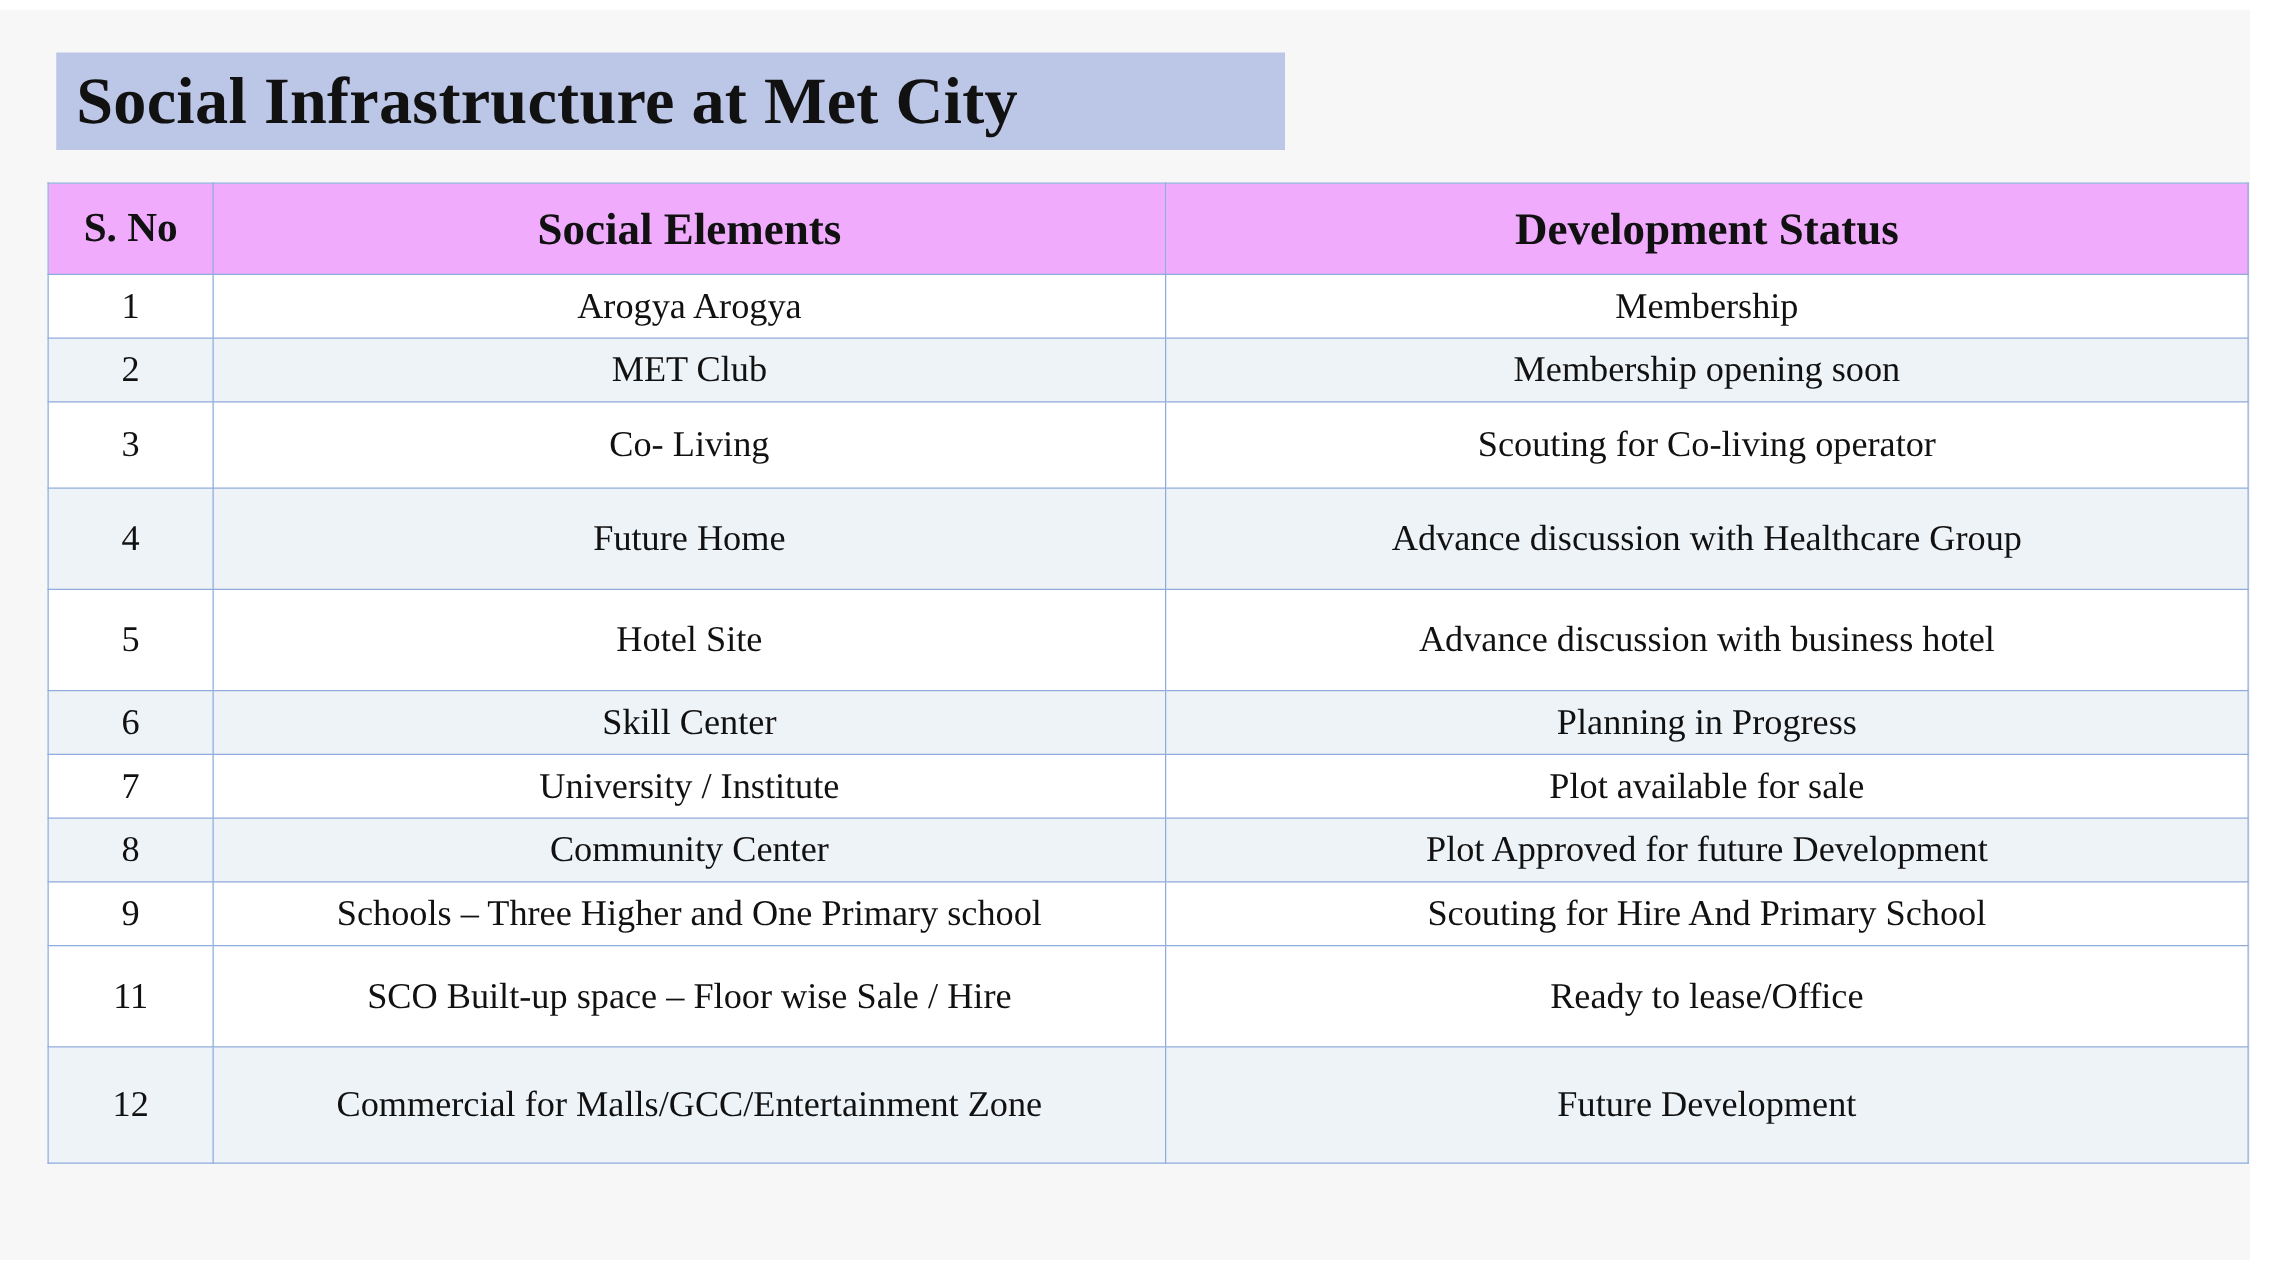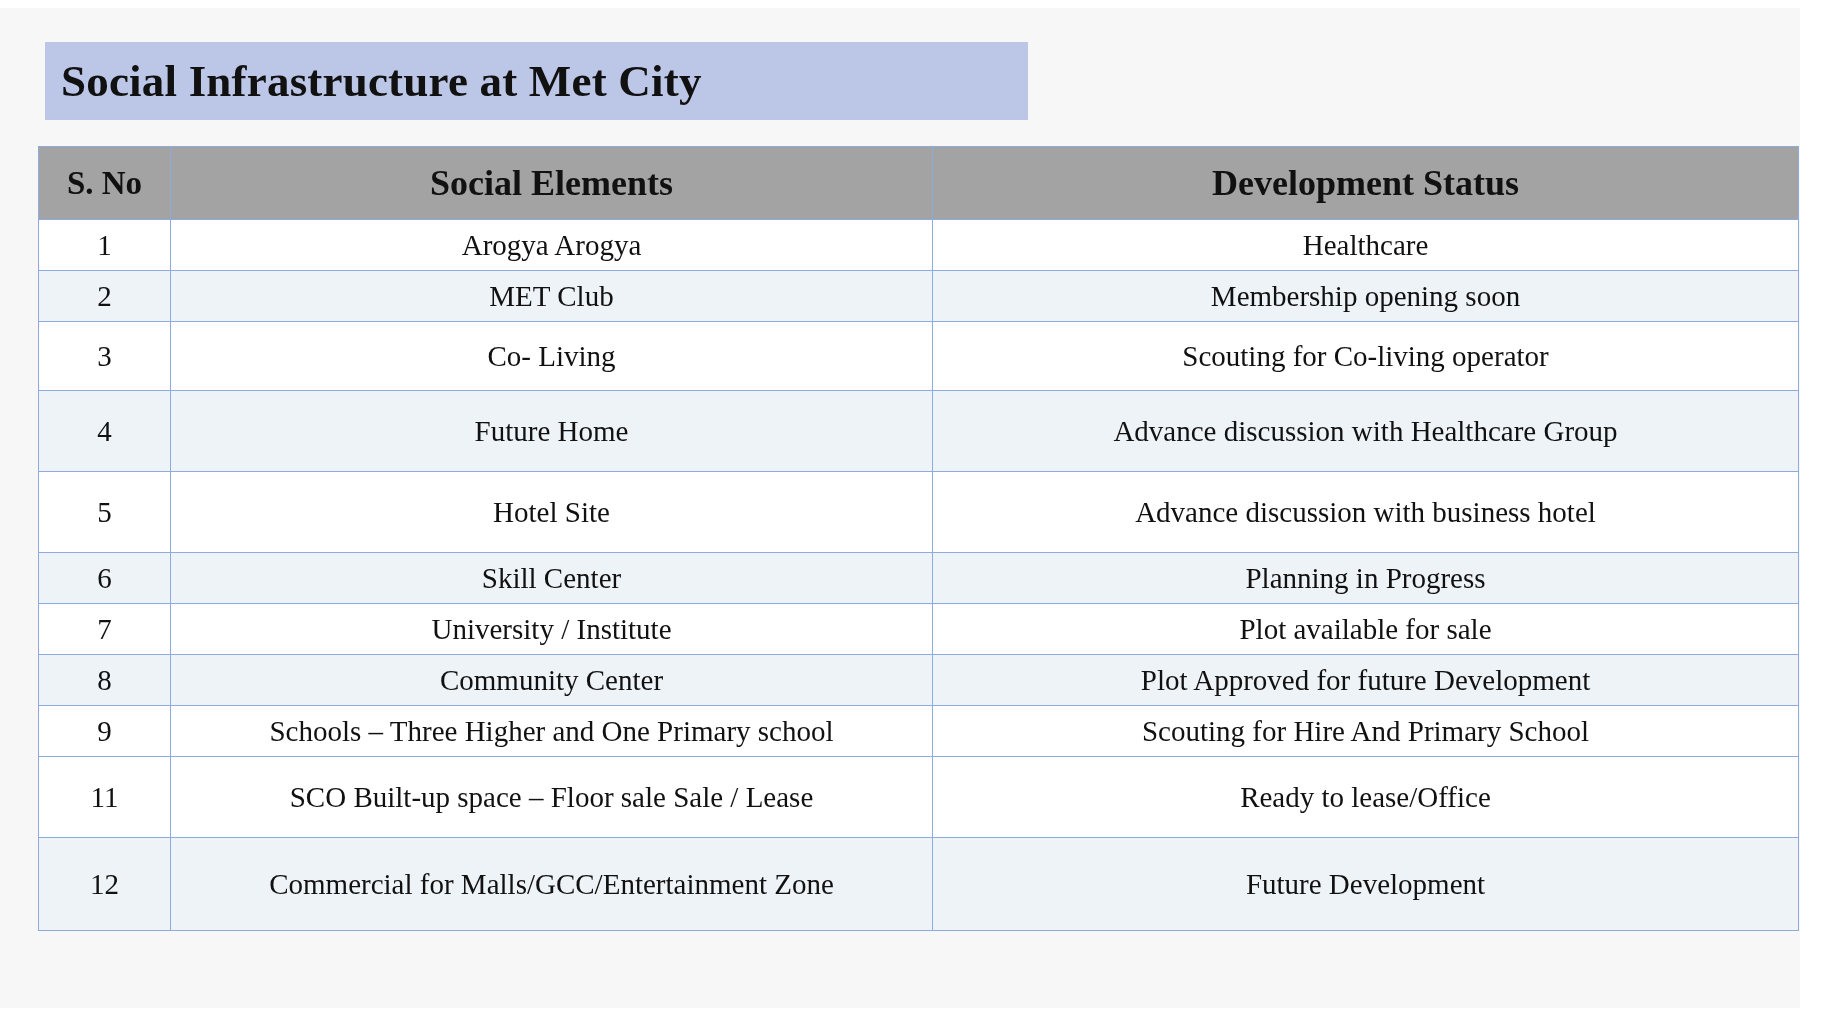--- a/index.html
+++ b/index.html
@@ -36,21 +36,21 @@
     top: 42px;
     width: 983px;
     height: 78px;
     background: #bcc6e6;
     display: flex;
     align-items: center;
   }
   .title-text {
     font-family: "Liberation Serif", serif;
     font-weight: bold;
-    font-size: 45px;
+    font-size: 53px;
     line-height: 1;
     color: #111111;
     padding-left: 16px;
     letter-spacing: 0.2px;
     white-space: nowrap;
   }
   .table-wrap {
     position: absolute;
     left: 38px;
     top: 146px;
@@ -67,21 +67,21 @@
   table.infra col.c3 { width: 866px; }
 
   table.infra th, table.infra td {
     border: 1px solid #8faadc;
     text-align: center;
     vertical-align: middle;
     color: #111111;
     font-family: "Liberation Serif", serif;
   }
   table.infra thead th {
-    background: #a3a3a3;
+    background: #f0abfc;
     font-weight: bold;
     font-size: 36px;
     height: 64px;
     padding: 4px 6px;
     margin-left: 19px;
   }
   table.infra thead th.sno {
     font-size: 33px;
   }
   table.infra tbody td {
@@ -123,21 +123,21 @@
         <tr>
           <th class="sno">S. No</th>
           <th>Social Elements</th>
           <th>Development Status</th>
         </tr>
       </thead>
       <tbody>
         <tr class="white h-sm">
           <td class="sno-cell">1</td>
           <td>Arogya Arogya</td>
-          <td>Healthcare</td>
+          <td>Membership</td>
         </tr>
         <tr class="alt h-sm">
           <td class="sno-cell">2</td>
           <td>MET Club</td>
           <td>Membership opening soon</td>
         </tr>
         <tr class="white h-md">
           <td class="sno-cell">3</td>
           <td>Co- Living</td>
           <td>Scouting for Co-living operator</td>
@@ -167,21 +167,21 @@
           <td>Community Center</td>
           <td>Plot Approved for future Development</td>
         </tr>
         <tr class="white h-sm">
           <td class="sno-cell">9</td>
           <td>Schools – Three Higher and One Primary school</td>
           <td>Scouting for Hire And Primary School</td>
         </tr>
         <tr class="white h-lg">
           <td class="sno-cell">11</td>
-          <td>SCO Built-up space – Floor sale Sale / Lease</td>
+          <td>SCO Built-up space – Floor wise Sale / Hire</td>
           <td>Ready to lease/Office</td>
         </tr>
         <tr class="alt h-xl">
           <td class="sno-cell">12</td>
           <td>Commercial for Malls/GCC/Entertainment Zone</td>
           <td>Future Development</td>
         </tr>
       </tbody>
     </table>
   </div>

